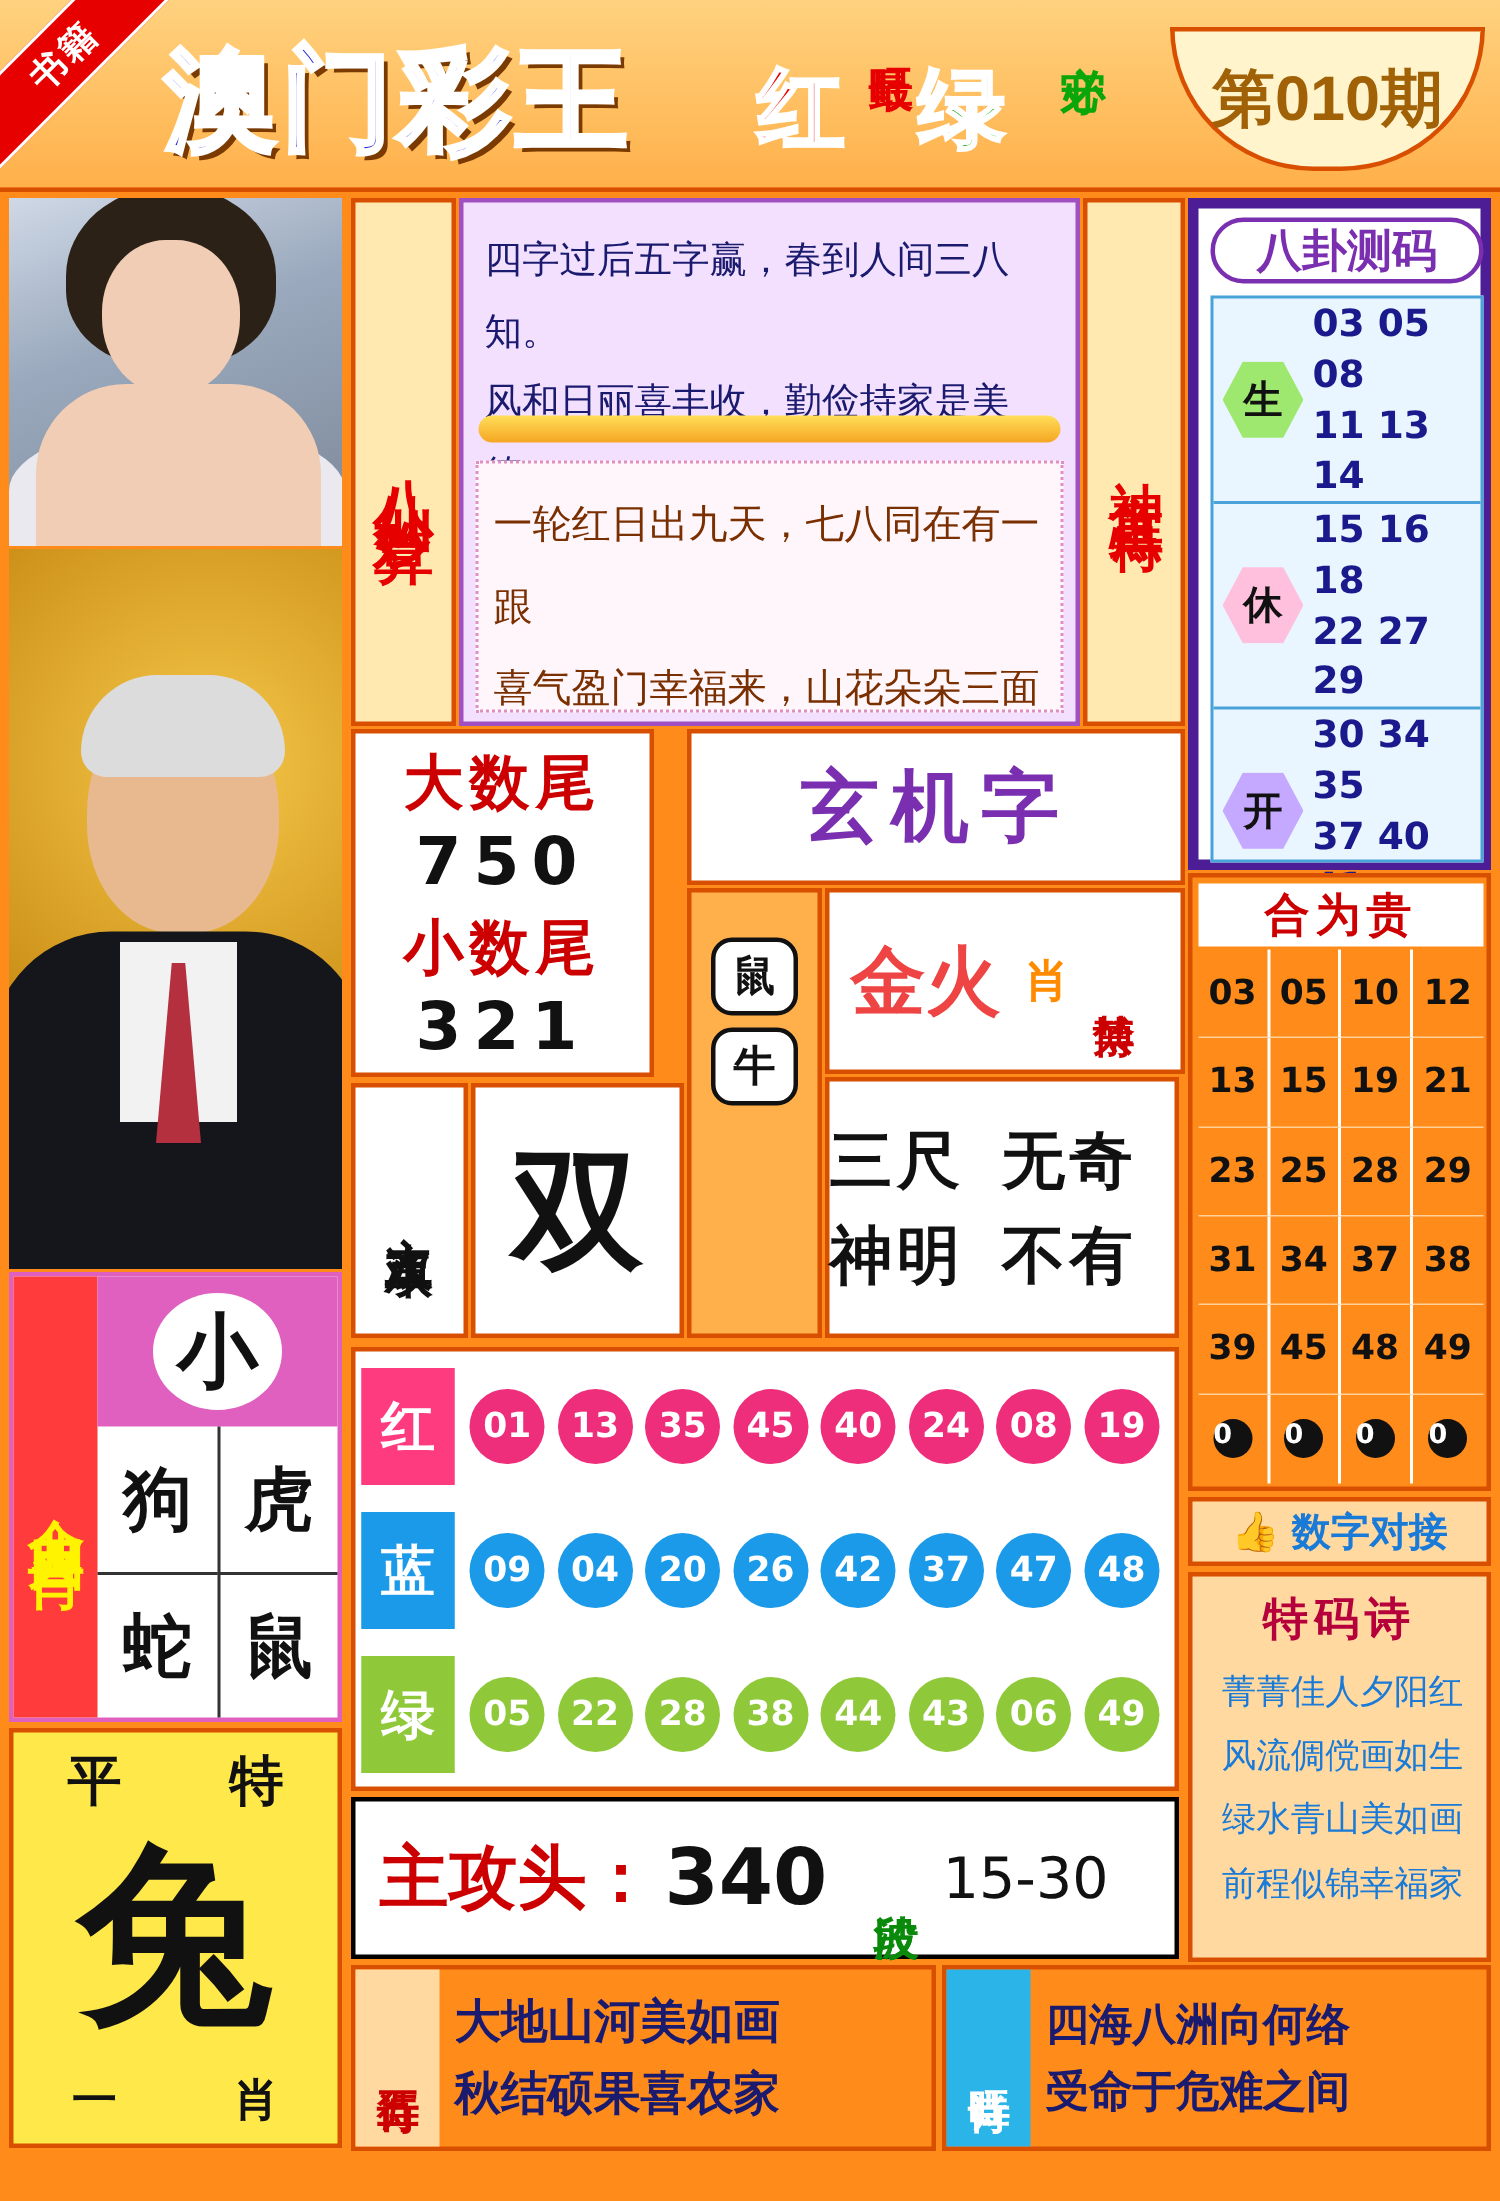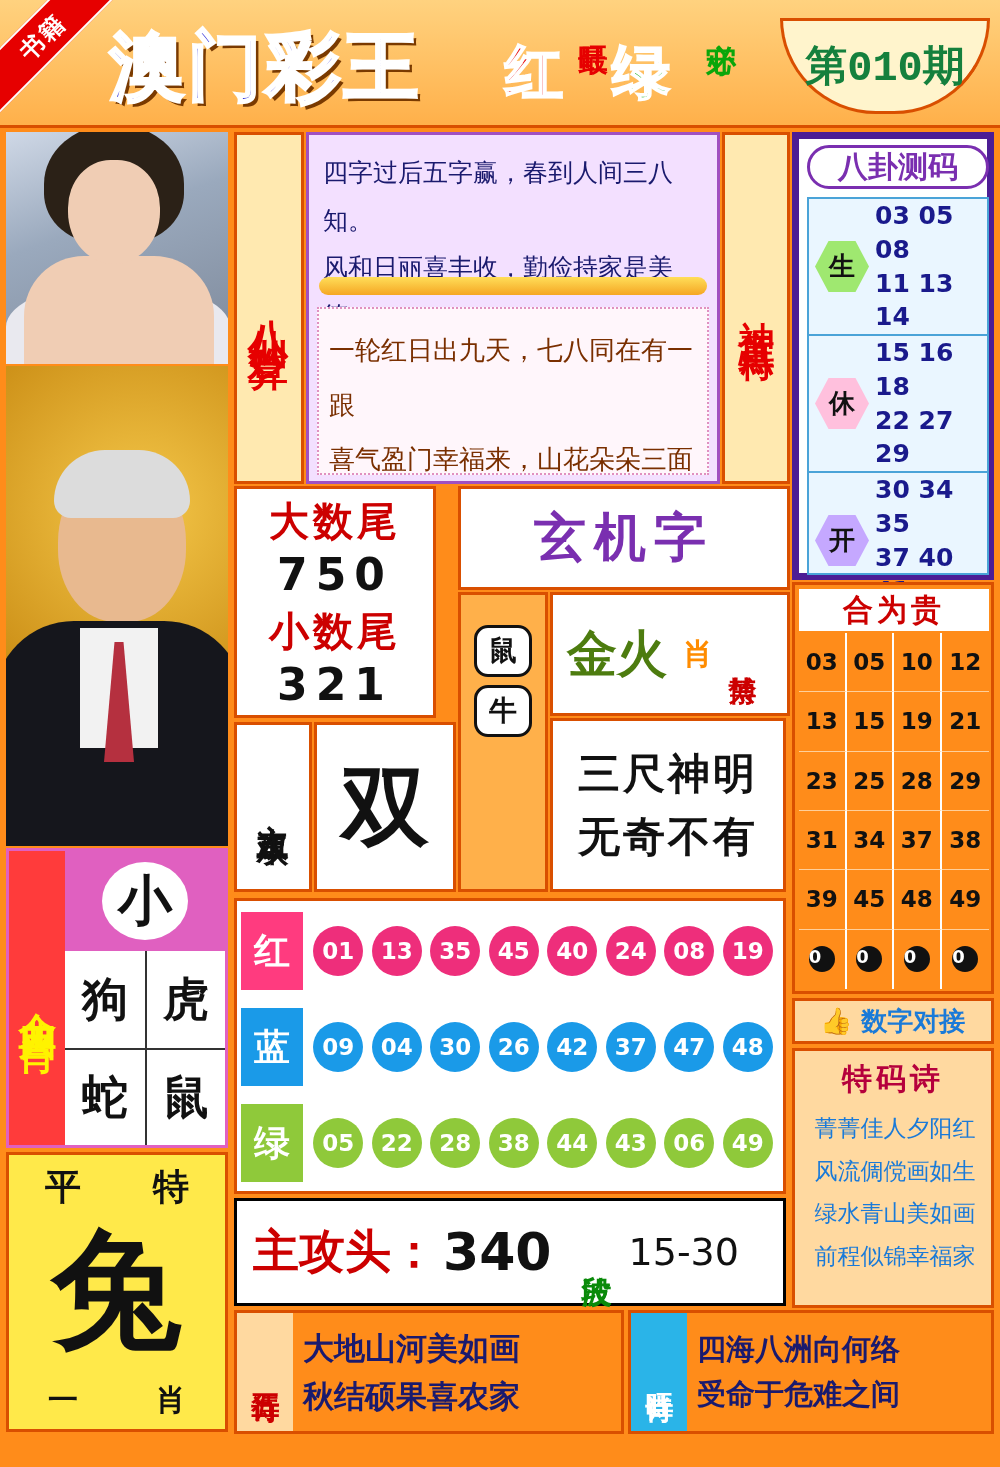--- a/index.html
+++ b/index.html
@@ -37,21 +37,21 @@
   .hx-red { left:505px; top:34px; font-size:58px; color:#e60000; -webkit-text-stroke:2px #fff; }
   .hx-sub1 { left:572px; top:22px; font-size:30px; color:#e60000; writing-mode:vertical-rl; }
   .hx-green { left:612px; top:34px; font-size:58px; color:#0aa60a; -webkit-text-stroke:2px #fff; }
   .hx-sub2 { left:700px; top:20px; font-size:30px; color:#0aa60a; writing-mode:vertical-rl; }
   .issue-fan {
     position:absolute; left:780px; top:18px; width:210px; height:96px;
     background:#fff4cc; border:3px solid #d94f00;
     border-radius:0 0 105px 105px;
     display:flex; align-items:center; justify-content:center;
   }
-  .issue-fan span { font-size:42px; font-weight:bold; color:#15803d; font-family:Liberation Mono, monospace;text-align:right; }
+  .issue-fan span { font-size:42px; font-weight:bold; color:#a16207; font-family:Liberation Sans, sans-serif;text-align:right; }
 
   
   .photo-girl {
     position:absolute; left:6px; top:132px; width:222px; height:232px;
     background:linear-gradient(160deg,#cfd8e6 0%,#9aa9bd 40%,#7d8899 100%);
     overflow:hidden;
   }
   .girl-hair { position:absolute; left:38px; top:-8px; width:140px; height:120px; background:#2b2117; border-radius:50% 50% 42% 42%; }
   .girl-face { position:absolute; left:62px; top:28px; width:92px; height:104px; background:#f0cdb4; border-radius:46% 46% 50% 50%; }
   .girl-body { position:absolute; left:18px; top:124px; width:190px; height:120px; background:#f0cdb4; border-radius:60px 60px 0 0; }
@@ -221,27 +221,27 @@
   .jinri .lbl { margin-top:10px; writing-mode:vertical-rl; font-size:34px; font-weight:bold; color:#fff; letter-spacing:4px; font-family:"DejaVu Sans", sans-serif; }
   .jinri .zod {
     width:58px; height:52px; margin-top:8px; background:#fff; border:3px solid #111; border-radius:14px;
     display:flex; align-items:center; justify-content:center; font-size:28px; font-weight:bold; color:#111;
     font-family:"DejaVu Sans", sans-serif;
   }
   .jinhuo {
     position:absolute; left:550px; top:592px; width:240px; height:124px;
     background:#fff; border:3px solid #d94f00; display:flex; align-items:center;
   }
-  .jinhuo .big { font-size:50px; font-weight:bold; color:#4d7c0f; margin-left:14px; line-height:1.05; font-family:"DejaVu Sans", sans-serif; }
+  .jinhuo .big { font-size:50px; font-weight:bold; color:#ef4444; margin-left:14px; line-height:1.05; font-family:"DejaVu Sans", sans-serif; }
   .jinhuo .xiao { font-size:30px; font-weight:bold; color:#ff8c00; margin-left:16px; font-family:"DejaVu Sans", sans-serif; }
   .jinhuo .bojin { writing-mode:vertical-rl; font-size:28px; font-weight:bold; color:#cc0000; margin-left:10px; font-family:"DejaVu Sans", sans-serif; }
   .sanchi {
     position:absolute; left:550px; top:718px; width:236px; height:174px;
     background:#fff; border:3px solid #d94f00;
-    display:flex; flex-direction:column; align-items:center; justify-content:center;
+    display:flex; flex-direction:row; align-items:center; justify-content:center;
   }
   .sanchi span { font-size:42px; font-weight:bold; color:#111; letter-spacing:3px; line-height:1.5; font-family:"DejaVu Sans", sans-serif; }
 
   
   .hewei {
     position:absolute; left:792px; top:582px; width:202px; height:412px;
     background:#ff8c1a; border:3px solid #d94f00;
   }
   .hewei-title {
     position:absolute; left:4px; top:4px; width:190px; height:42px;
@@ -568,21 +568,21 @@
         <span class="ball red">24</span>
         <span class="ball red">08</span>
         <span class="ball red">19</span>
       </div>
     </div>
     <div class="ball-row r2">
       <div class="ball-lbl blue">蓝</div>
       <div class="ball-wrap">
         <span class="ball blue">09</span>
         <span class="ball blue">04</span>
-        <span class="ball blue">30</span>
+        <span class="ball blue">20</span>
         <span class="ball blue">26</span>
         <span class="ball blue">42</span>
         <span class="ball blue">37</span>
         <span class="ball blue">47</span>
         <span class="ball blue">48</span>
       </div>
     </div>
     <div class="ball-row r3">
       <div class="ball-lbl green">绿</div>
       <div class="ball-wrap">

